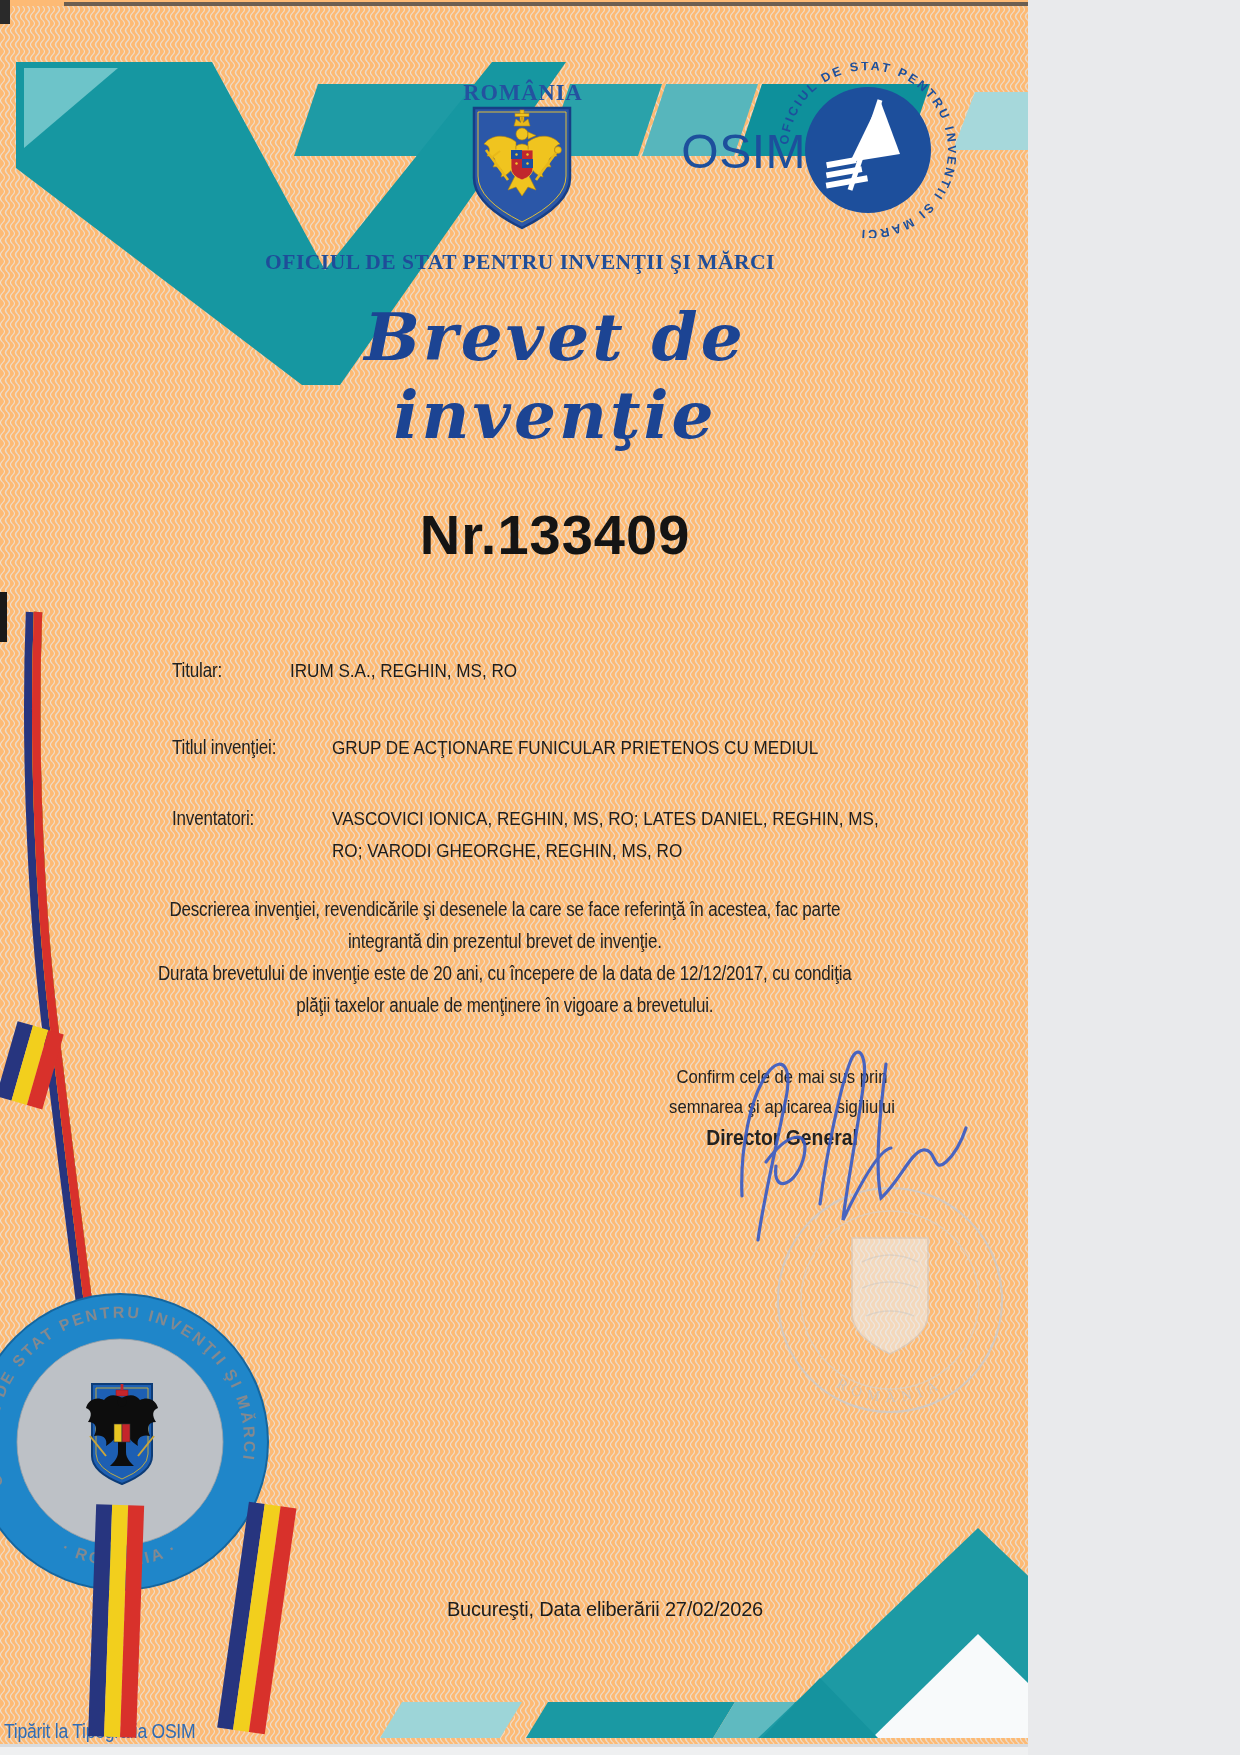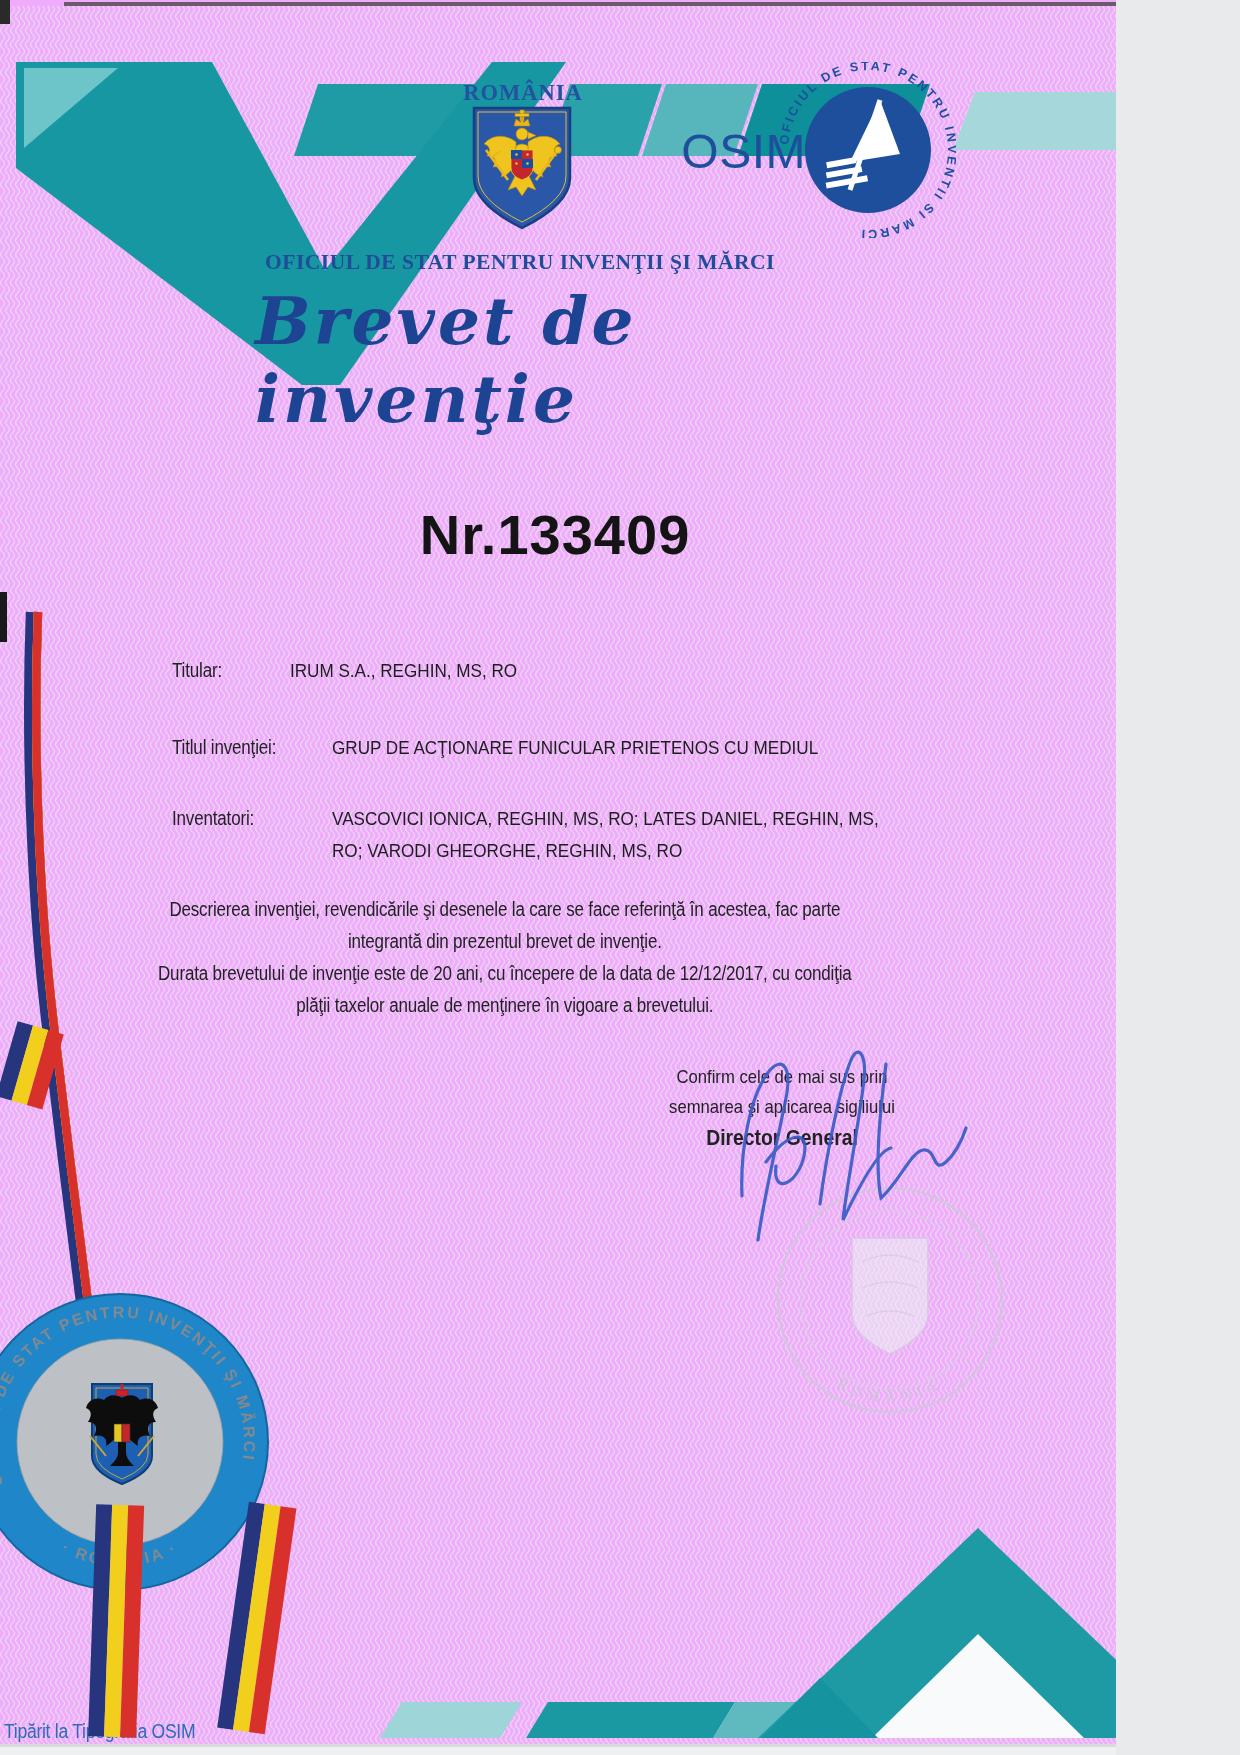--- a/index.html
+++ b/index.html
@@ -1,26 +1,26 @@
 <!DOCTYPE html>
 <html><head>
 <meta charset="utf-8">
 <style>
   html,body{margin:0;padding:0;background:#e9eaec;}
-  .scan{position:relative;width:1116px;height:1755px;background:#f0abfc;overflow:hidden;
+  .scan{position:relative;width:1028px;height:1755px;background:#fdba74;overflow:hidden;
         font-family:"Liberation Sans",sans-serif;color:#1f1f1f;}
   .abs{position:absolute;}
   svg{display:block;}
 
   
   .ser{font-family:"Liberation Serif",serif;}
   .country{font-size:22.5px;font-weight:bold;letter-spacing:1px;color:#24529f;text-align:center;}
   .agency{font-size:21.5px;font-weight:bold;letter-spacing:.5px;color:#1f4d99;text-align:center;}
   .doctitle{font-family:"DejaVu Serif",serif;font-style:italic;font-weight:bold;
-            font-size:66px;letter-spacing:3px;color:#1c4493;}
+            font-size:66px;letter-spacing:3px;color:#1c4493;text-align:center;margin-top:16px;}
   .osimword{font-size:48px;font-weight:normal;letter-spacing:.5px;color:#1d4f9c;text-align:right;}
   .patno{font-size:56px;font-weight:bold;letter-spacing:1px;color:#141414;text-align:center;}
   .bline{display:block;font-size:20px;letter-spacing:-.2px;line-height:33px;white-space:nowrap;
          transform:scaleX(.85);transform-origin:left center;color:#222;}
   .bspan{display:inline-block;font-size:20px;letter-spacing:-.2px;white-space:nowrap;
          transform:scaleX(.85);transform-origin:left center;color:#222;}
   .uline{display:inline-block;font-size:19px;white-space:nowrap;
          transform:scaleX(.9);transform-origin:left center;color:#1d1d1d;}
   .desc .bline{line-height:32px;}
   .confirm{width:300px;text-align:center;transform:scaleX(.9);transform-origin:center;color:#222;}
@@ -140,20 +140,21 @@
     <span class="bline">Durata brevetului de invenţie este de 20 ani, cu începere de la data de 12/12/2017, cu condiţia</span>
     <span class="bline">plăţii taxelor anuale de menţinere în vigoare a brevetului.</span>
   </div>
 
   <div class="abs confirm" style="left:632px;top:1062px;">
     <div class="cl">Confirm cele de mai sus prin</div>
     <div class="cl">semnarea şi aplicarea sigiliului</div>
     <div class="dg">Director General</div>
   </div>
 
+  <div class="abs issue" style="left:300px;top:1598px;width:610px;">Bucureşti, Data eliberării 27/02/2026</div>
   <span class="abs printnote" style="left:4px;top:1720px;">Tipărit la Tipografia OSIM</span>
 
   <svg class="abs" style="left:0;top:1500px;" width="1240" height="255" viewBox="0 1500 1240 255">
     <polygon points="402,1702 522,1702 500,1738 380,1738" fill="#9dd5d8"></polygon>
     <polygon points="548,1702 735,1702 713,1738 526,1738" fill="#1a99a3"></polygon>
     <polygon points="735,1702 795,1702 773,1738 713,1738" fill="#5fbac0"></polygon>
     <polygon points="795,1702 900,1702 878,1738 773,1738" fill="#0d8e99"></polygon>
     <polygon points="928,1702 1252,1702 1230,1738 906,1738" fill="#1a99a3"></polygon>
     <polygon points="978,1528 1198,1738 758,1738" fill="#1d9aa4"></polygon>
     <polygon points="978,1634 1084,1738 872,1738" fill="#f8fafb"></polygon>

